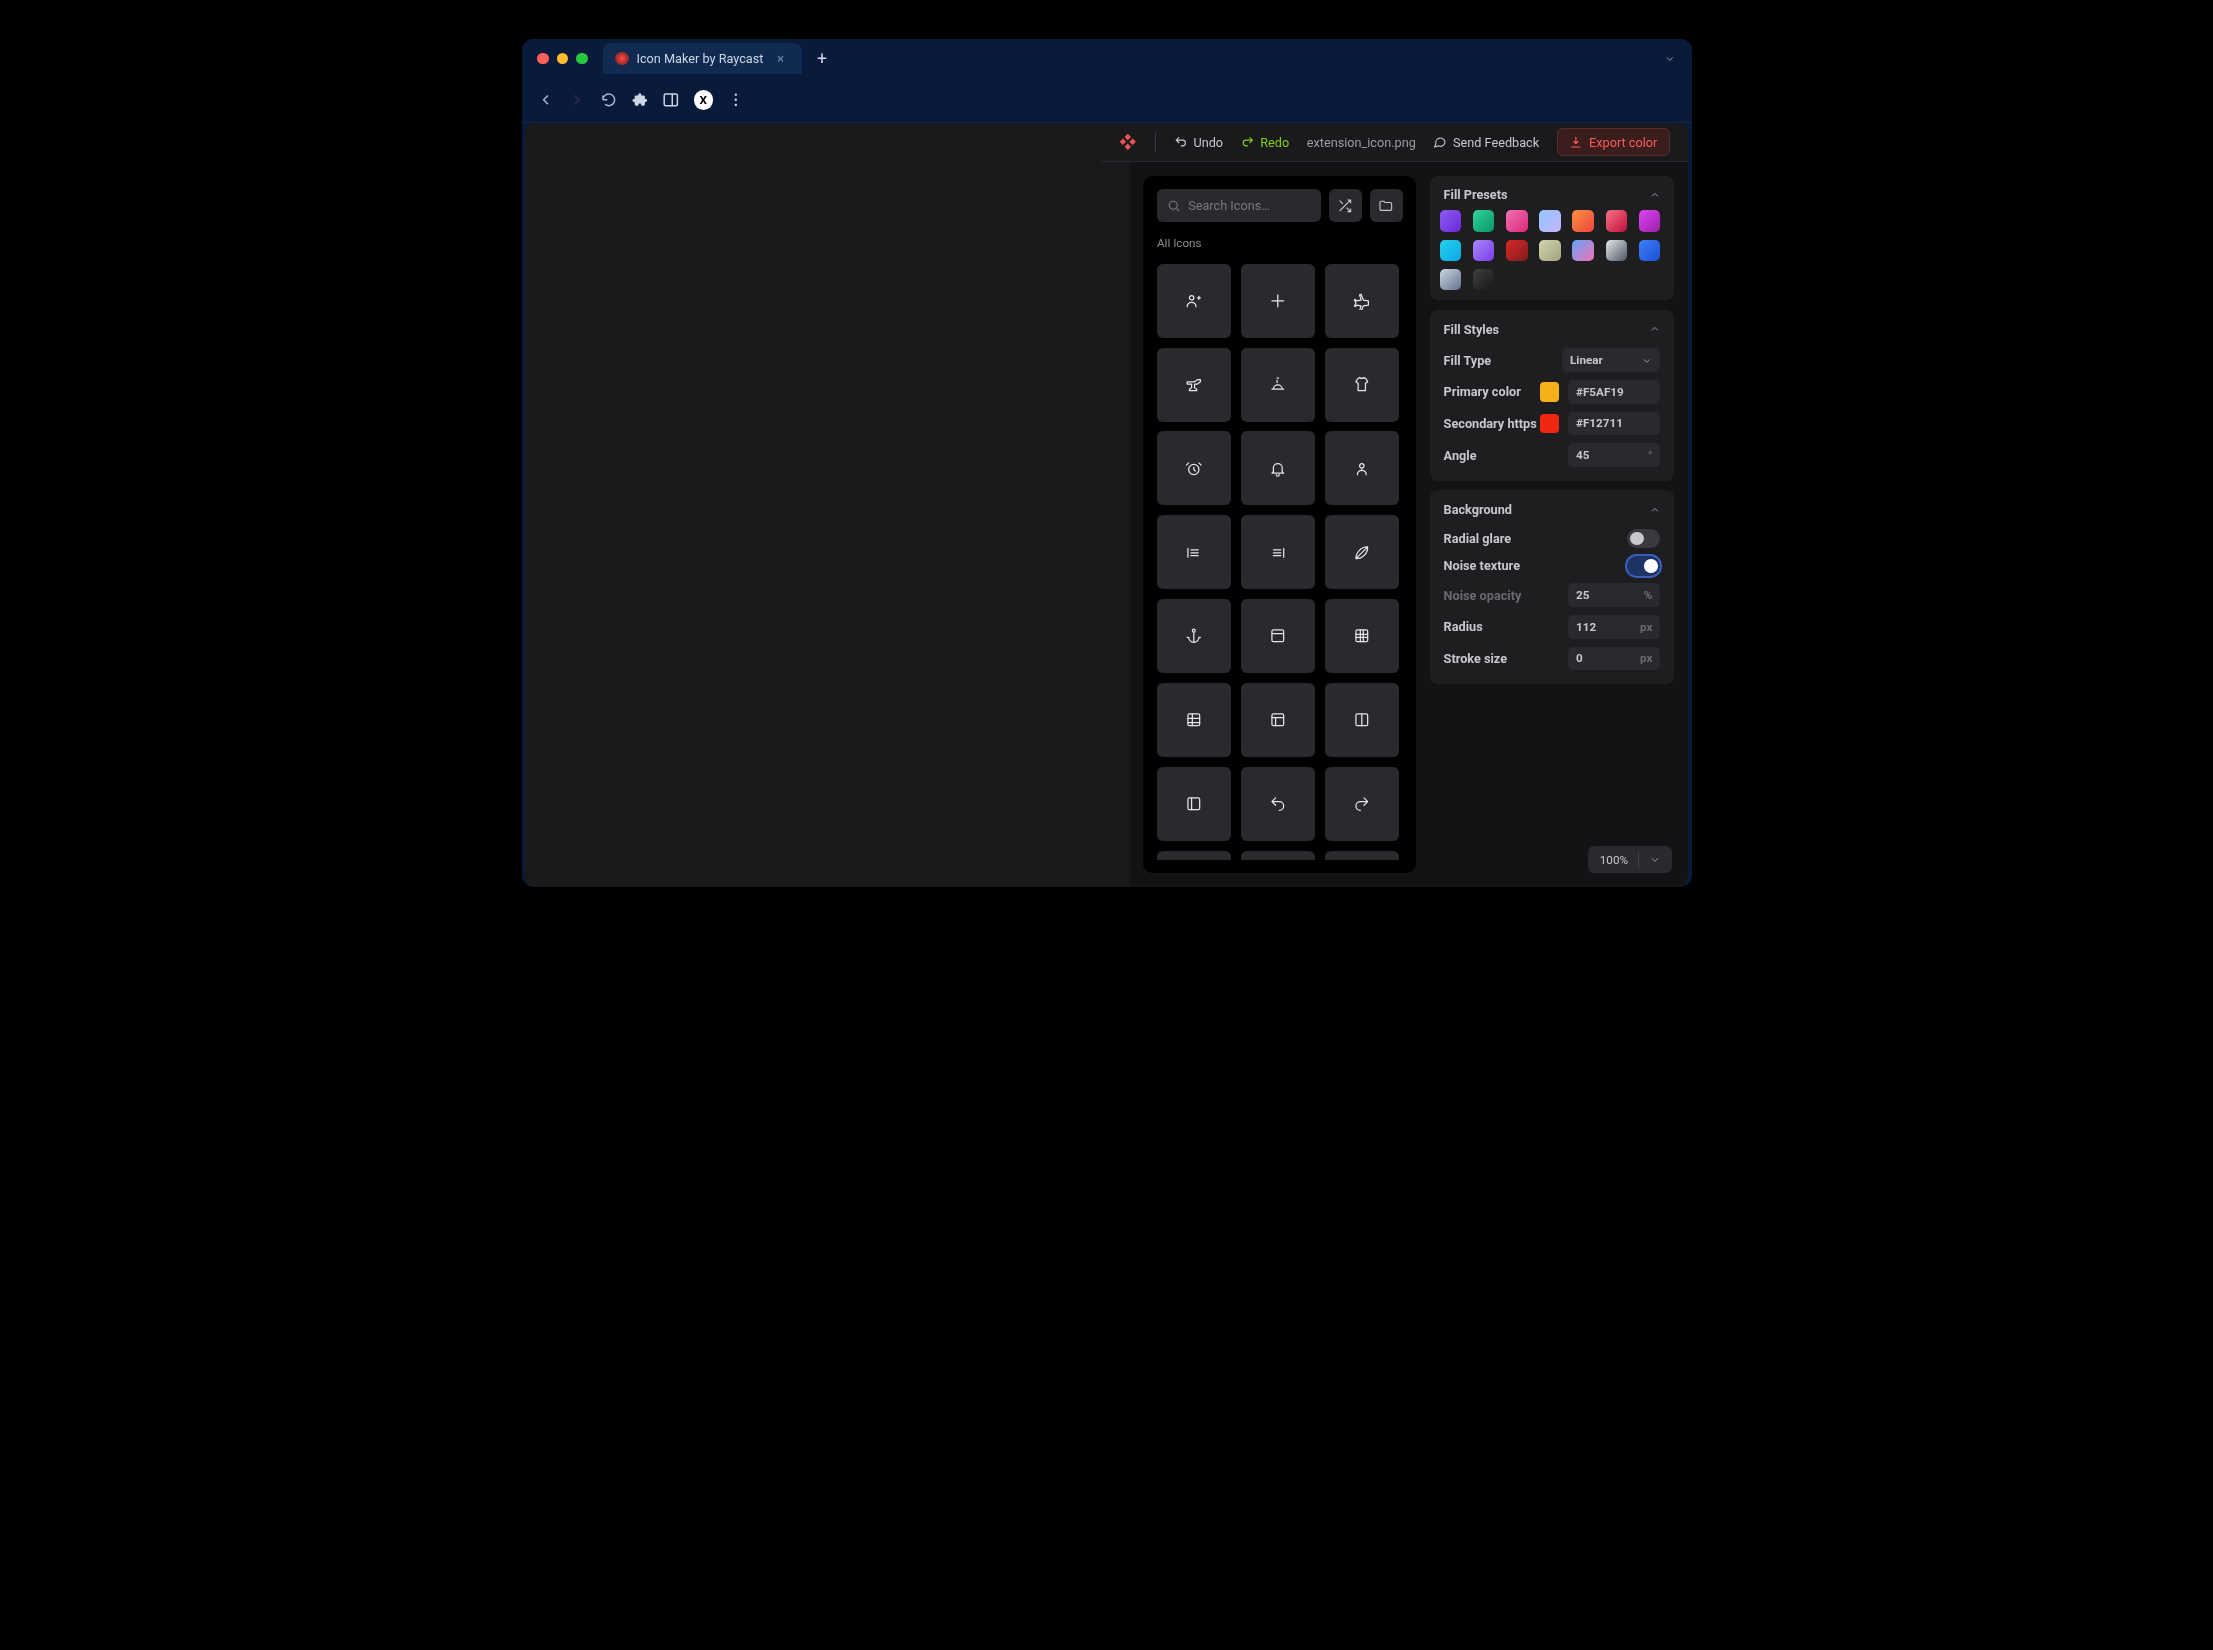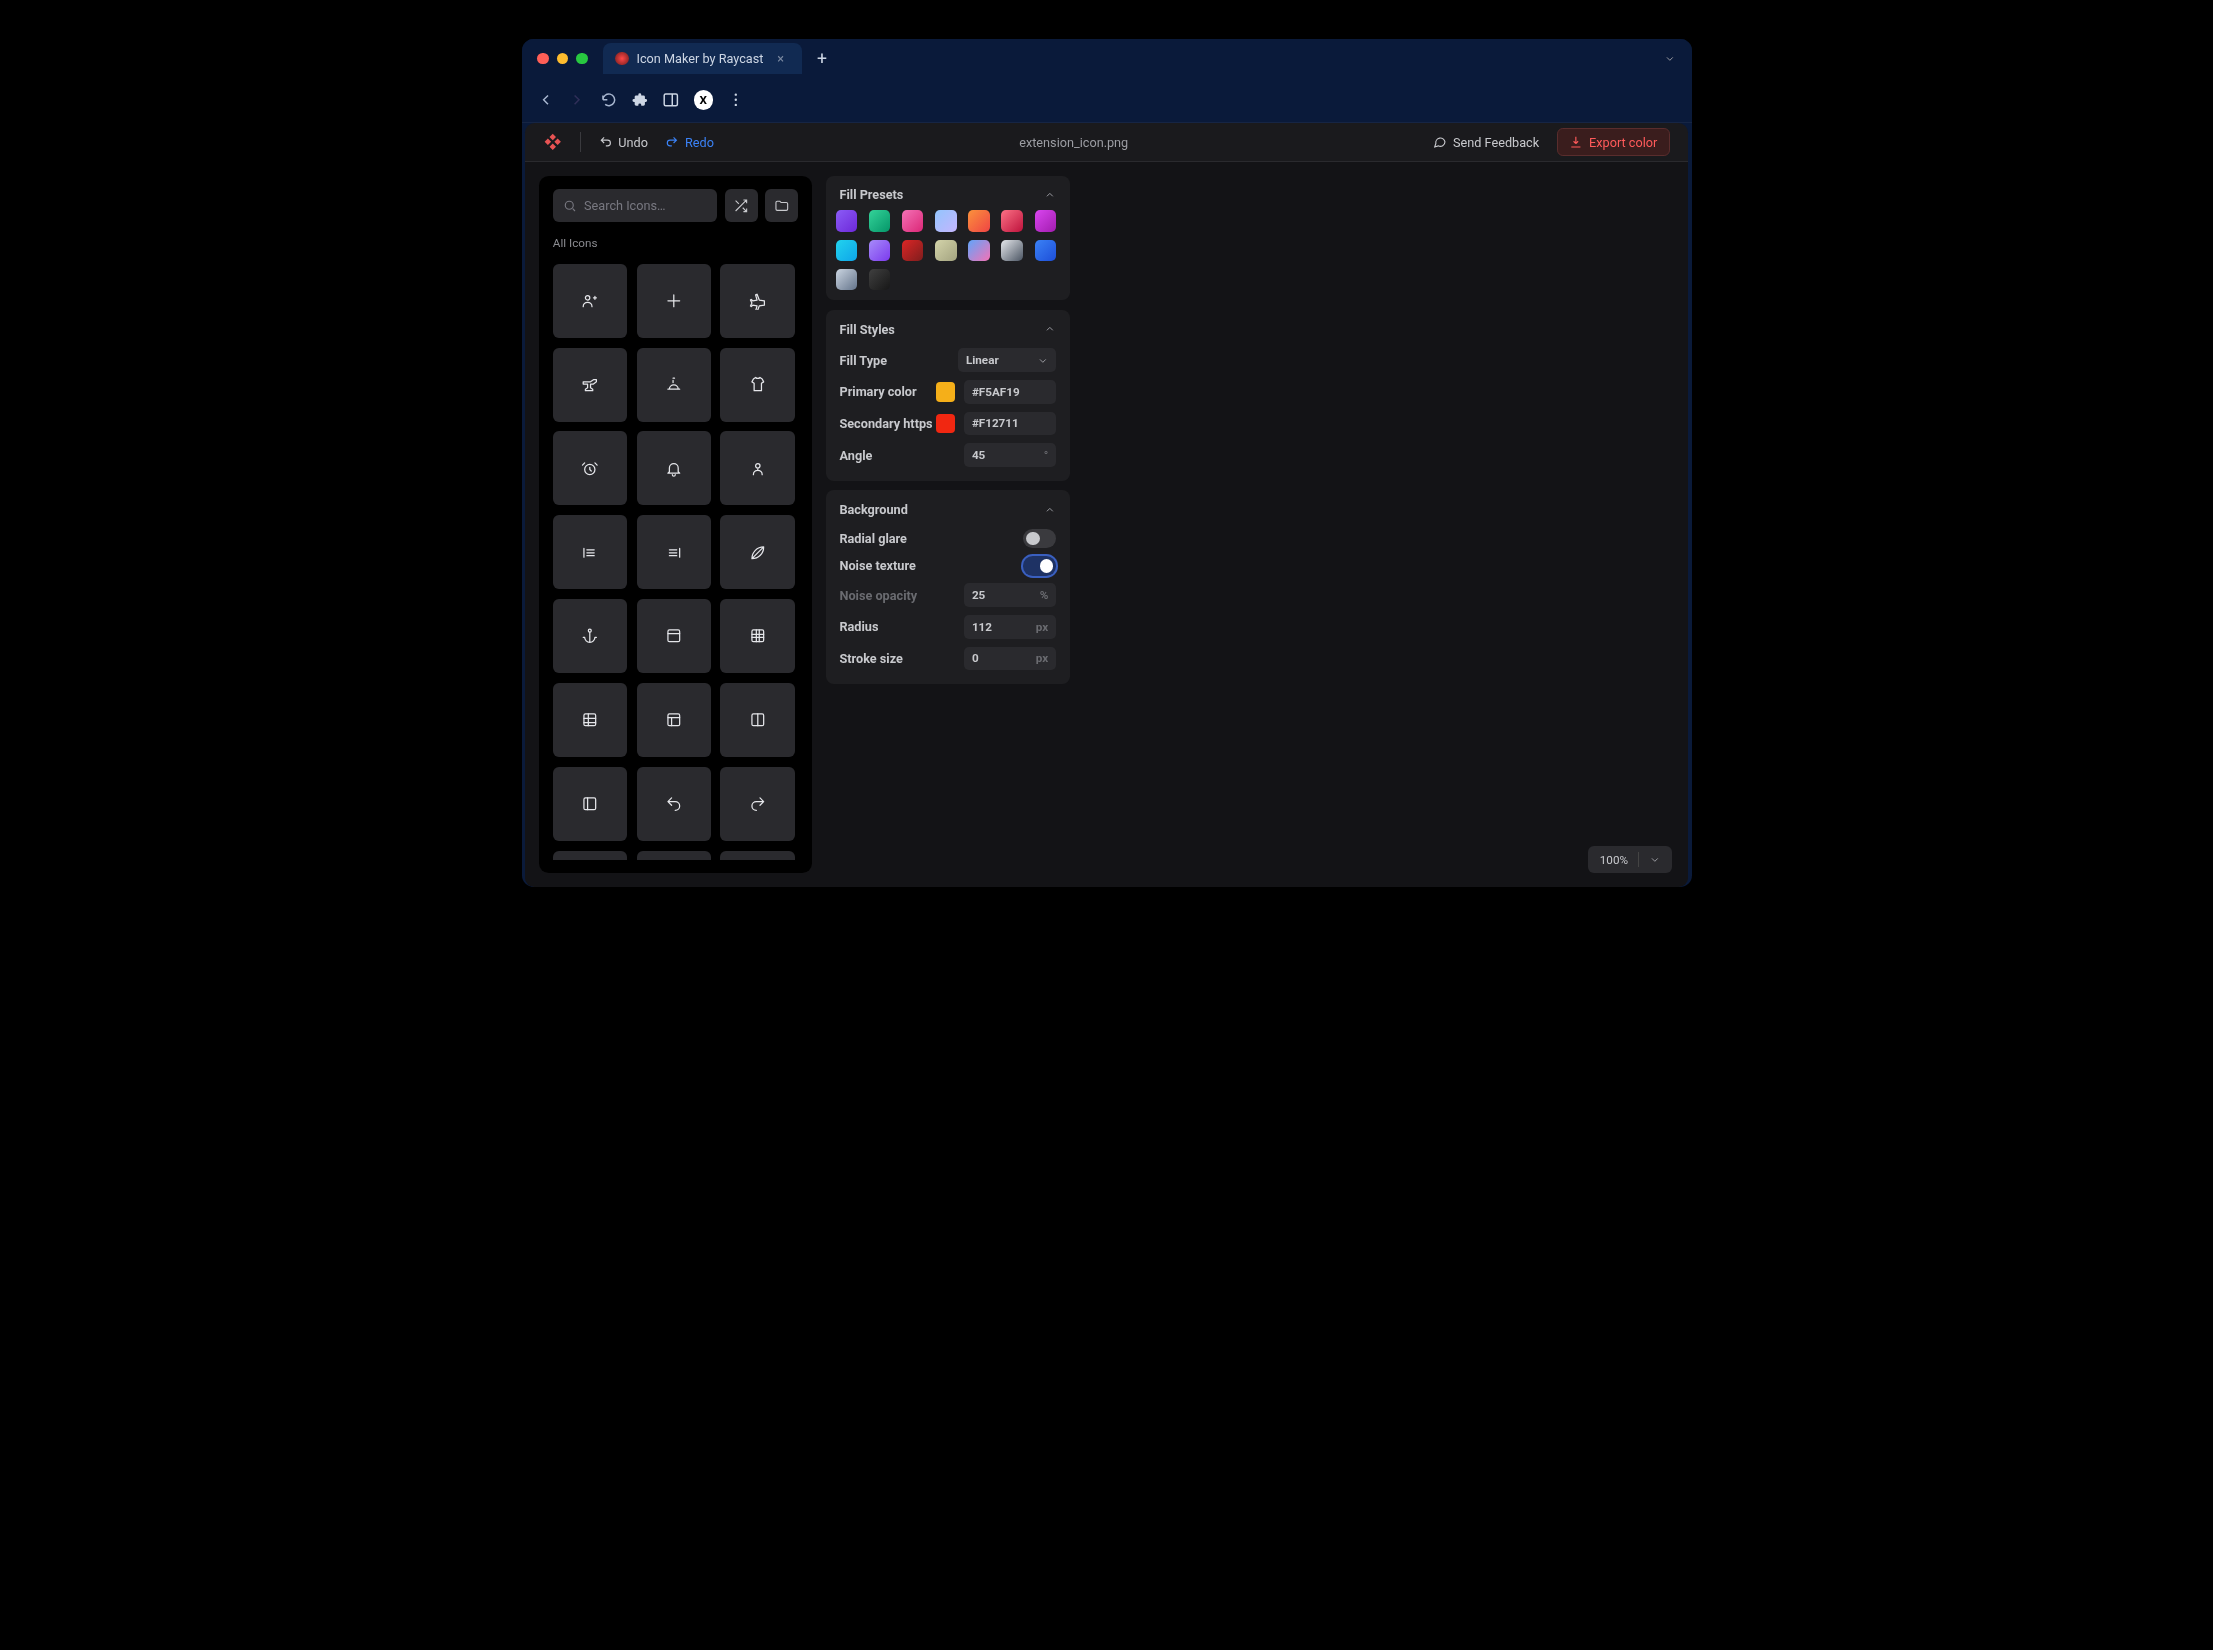--- a/index.html
+++ b/index.html
@@ -13,26 +13,26 @@
 .tab-x { color:#7c8aa2; cursor:pointer; padding:2px 5.9px; }
 .new-tab { color:#cdd6e4; font-size:17.6px; padding:0 7.8px; cursor:pointer; }
 .tab-caret { margin-left:auto; color:#cdd6e4; }
 .chrome-nav { height:45px; background:#0a1a3a; display:flex; align-items:center; padding:0 15.6px; gap:13.7px; border-bottom:1px solid rgba(255,255,255,.05); }
 .nav-ico { width:17.6px; height:17.6px; stroke:#a8b6cf; stroke-width:2; fill:none; cursor:pointer; }
 .nav-ico.dim { stroke:#547; opacity:.5; }
 .addr { flex:1; display:flex; align-items:center; gap:7.8px; background:#102548; border-radius:17.6px; padding:5.9px 13.7px; color:#a8b6cf; font-size:13.7px; }
 .addr .fav { width:17.6px; height:17.6px; background:radial-gradient(circle,#ff4848,#6a1a1a); border-radius:50%; }
 .ext-ico { width:17.6px; height:17.6px; color:#cdd6e4; cursor:pointer; }
 .avatar { width:19.5px; height:19.5px; border-radius:50%; background:#fff; color:#000; font-weight:700; font-size:11.7px; display:flex; align-items:center; justify-content:center; }
-.app { height:calc(100% - 84px); display:flex; flex-direction:column; background:#1a1a1d; border-radius:9.8px; margin:0 3.9px 3.9px; overflow:hidden; position:relative; }
+.app { height:calc(100% - 84px); display:flex; flex-direction:column; background:#1a1a1d; border-radius:9.8px; margin:0 3.9px 3.9px; overflow:hidden; position:relative;align-items:flex-end; }
 .toolbar { height:39px; display:flex; align-items:center; padding:0 17.6px; gap:17.6px; border-bottom:1px solid #2a2a2e; font-size:12.7px; color:#c8c9cd; }
 .logo { width:19.5px; height:19.5px; }
 .divider { width:1px; height:19.5px; background:#3a3a3e; }
 .tb-act { display:flex; align-items:center; gap:5.9px; cursor:pointer; }
-.tb-act.dim { color:#3b82f6; }
+.tb-act.dim { color:#84cc16; }
 .tb-center { flex:1; text-align:center; color:#9c9da3; }
 .feedback { display:flex; align-items:center; gap:5.9px; cursor:pointer; }
 .export-btn { display:flex; align-items:center; gap:5.9px; background:#3a1d1d; color:#ff5a5a; border:1px solid #5a2d2d; border-radius:5.9px; padding:5.9px 11.7px; cursor:pointer; }
 .body { flex:1; display:flex; background:#131316; overflow:hidden; position:relative; }
 .left { width:273px; background:#000000; border-radius:9.8px; margin:13.7px; padding:13.7px; display:flex; flex-direction:column; gap:9.8px; }
 .search-row { display:flex; gap:7.8px; }
 .search { flex:1; display:flex; align-items:center; gap:7.8px; background:#2a2a2e; border-radius:5.9px; padding:6.8px 9.8px; color:#787880; font-size:12.7px; }
 .sq-btn { width:33px; height:33px; background:#2a2a2e; border-radius:5.9px; display:flex; align-items:center; justify-content:center; cursor:pointer; }
 .sq-btn svg { width:15.6px; height:15.6px; stroke:#c8c9cd; fill:none; stroke-width:1.7; }
 .section-label { font-size:11.7px; color:#8a8b90; margin:3.9px 0; }

